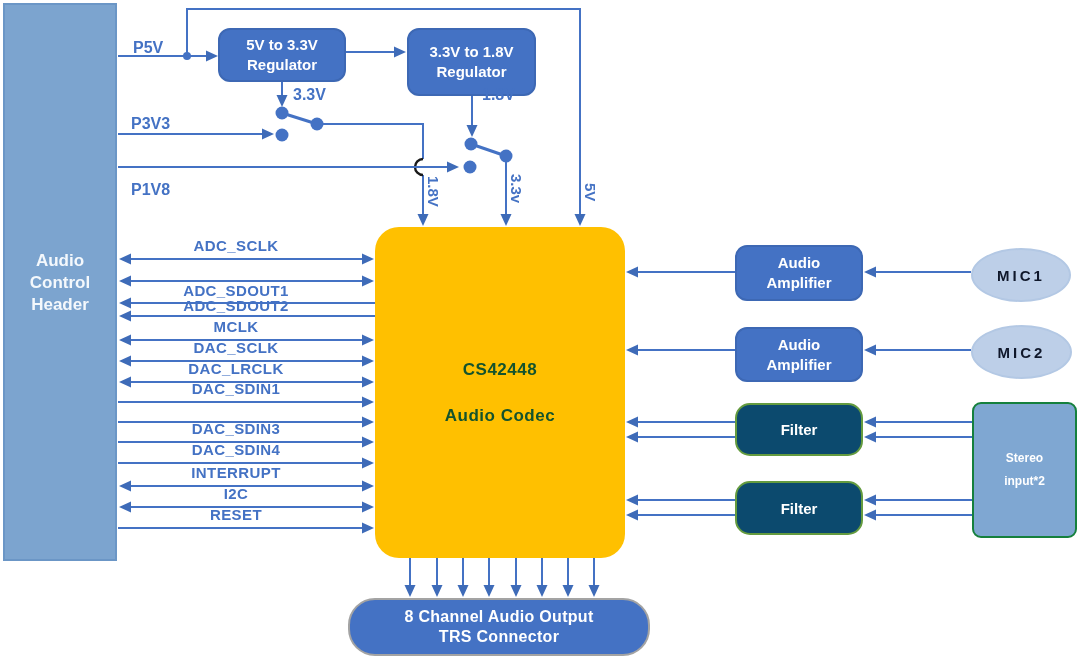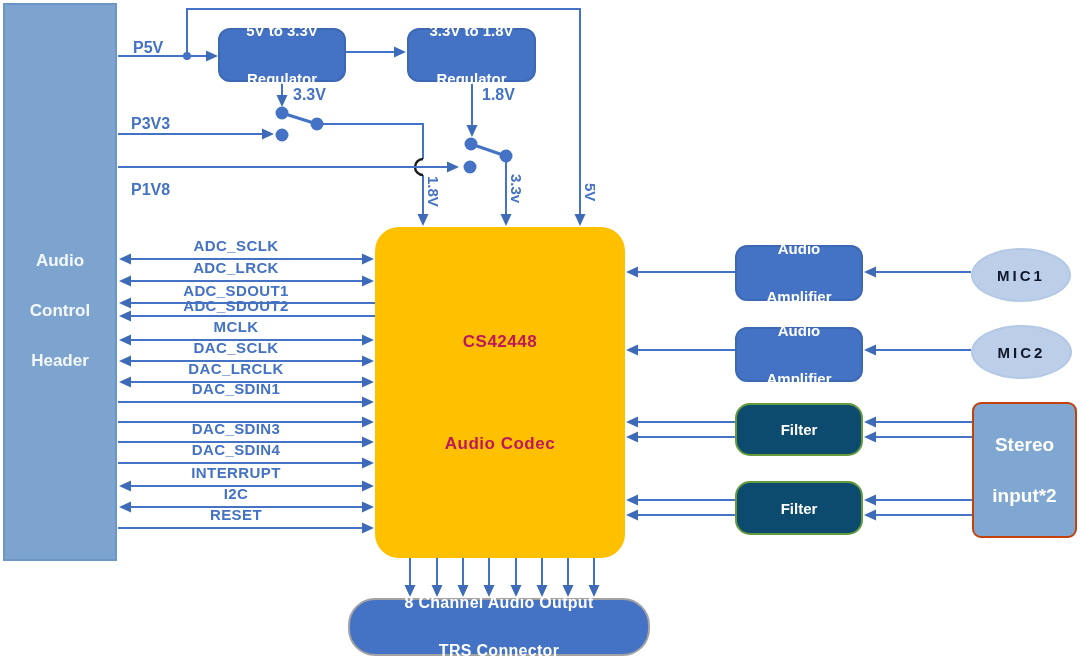--- a/index.html
+++ b/index.html
@@ -9,49 +9,49 @@
   }
   svg.wires{position:absolute;left:0;top:0;z-index:1;}
   svg.wires line, svg.wires path{stroke:#4472C4;stroke-width:2;fill:none;}
   svg.wires .blade{stroke-width:3;}
   svg.wires polygon{fill:#3E6BB8;stroke:none;}
   svg.wires circle{fill:#4472C4;stroke:none;}
   svg.wires .hop{stroke:#1a1a1a;stroke-width:2.4;}
   .block{
     position:absolute;z-index:2;box-sizing:border-box;color:#fff;
     display:flex;flex-direction:column;align-items:center;justify-content:center;
-    text-align:center;font-weight:600;gap:28px;
+    text-align:center;font-weight:600;
   }
   .blue{background:#4472C4;border:2px solid #3D68B4;border-radius:12px;font-size:15px;line-height:20px;}
   .header-block{
     left:3px;top:3px;width:114px;height:558px;background:#7CA4CF;border:2px solid #6B96C6;
     justify-content:flex-start;padding-top:245px;font-size:17px;line-height:22px;color:#F4F8FC;
   }
   .codec-block{
     left:375px;top:227px;width:250px;height:331px;background:#FFC000;border:none;border-radius:24px;
-    font-size:17px;letter-spacing:0.5px;color:#be185d;
+    font-size:17px;letter-spacing:0.5px;color:#14532d;
   }
   .codec-block span{display:block;}
   .codec-gap{height:26px;}
   .reg1{left:218px;top:28px;width:128px;height:54px;}
-  .reg2{left:407px;top:28px;width:129px;height:54px;}
+  .reg2{left:407px;top:28px;width:129px;height:68px;}
   .amp1{left:735px;top:245px;width:128px;height:56px;}
   .amp2{left:735px;top:327px;width:128px;height:55px;}
   .green{background:#0c4a6e;border:2px solid #649B3F;border-radius:15px;font-size:15px;}
   .filter1{left:735px;top:403px;width:128px;height:53px;}
   .filter2{left:735px;top:481px;width:128px;height:54px;}
   .mic{
     background:#BDCFE8;border:2px solid #B3C8E4;border-radius:50%;
     font-size:15px;letter-spacing:3px;color:#0f172a;
   }
   .mic1{left:971px;top:248px;width:100px;height:54px;}
   .mic2{left:971px;top:325px;width:101px;height:54px;}
   .stereo{
-    left:972px;top:402px;width:105px;height:136px;background:#7FA7D2;border:2px solid #c2410c;
-    border-radius:9px;font-size:19px;line-height:23px;
+    left:972px;top:402px;width:105px;height:136px;background:#7FA7D2;border:2px solid #15803d;
+    border-radius:9px;font-size:12px;line-height:23px;
   }
   .trs{
     left:348px;top:598px;width:302px;height:58px;background:#4472C4;border:2px solid #a3a3a3;
     border-radius:27px;font-size:16px;line-height:20px;letter-spacing:0.3px;
   }
   .label{
     position:absolute;z-index:3;color:#4472C4;font-weight:600;white-space:nowrap;
     font-size:16px;line-height:17px;
   }
   .sig{
@@ -314,21 +314,20 @@
   <div class="label" style="left:133px;top:39px;">P5V</div>
   <div class="label" style="left:131px;top:115px;">P3V3</div>
   <div class="label" style="left:131px;top:148px;margin-top:33px;">P1V8</div>
   <div class="label" style="left:293px;top:86px;">3.3V</div>
   <div class="label" style="left:482px;top:86px;">1.8V</div>
   <div class="label rot" style="left:441px;top:176px;">1.8V</div>
   <div class="label rot" style="left:524px;top:174px;">3.3v</div>
   <div class="label rot" style="left:598px;top:183px;">5V</div>
 
   <div class="label sig" style="top:238px;">ADC_SCLK</div>
-  <div class="label sig" style="top:260px;">ADC_LRCK</div>
   <div class="label sig" style="top:283px;">ADC_SDOUT1</div>
   <div class="label sig" style="top:298px;">ADC_SDOUT2</div>
   <div class="label sig" style="top:319px;">MCLK</div>
   <div class="label sig" style="top:340px;">DAC_SCLK</div>
   <div class="label sig" style="top:361px;">DAC_LRCLK</div>
   <div class="label sig" style="top:381px;">DAC_SDIN1</div>
   <div class="label sig" style="top:421px;">DAC_SDIN3</div>
   <div class="label sig" style="top:442px;">DAC_SDIN4</div>
   <div class="label sig" style="top:465px;">INTERRUPT</div>
   <div class="label sig" style="top:486px;">I2C</div>

